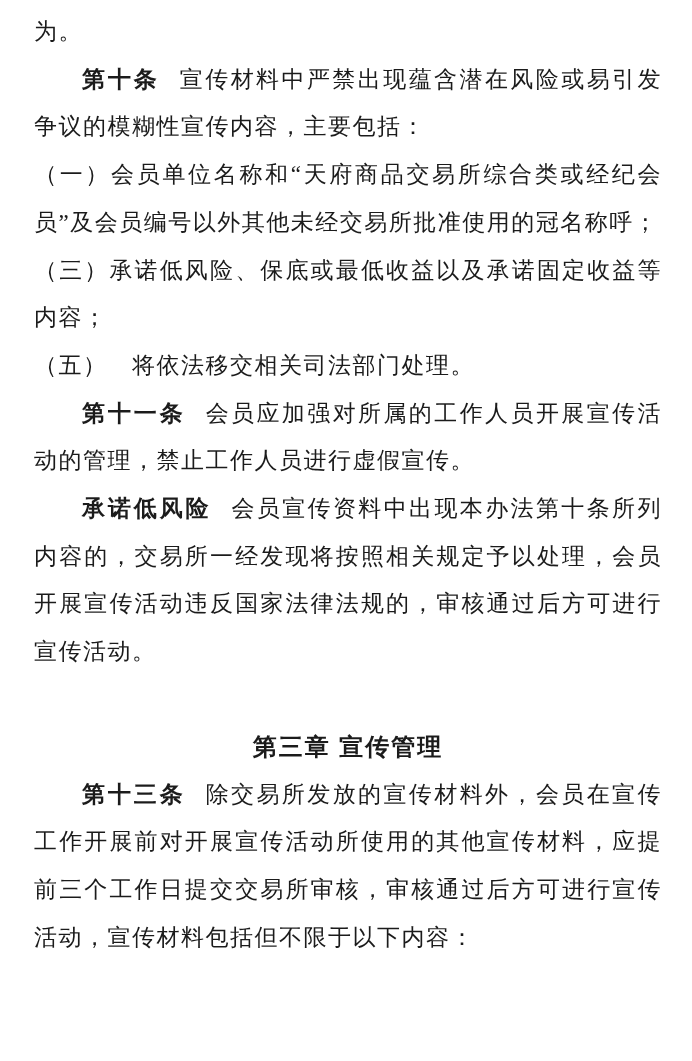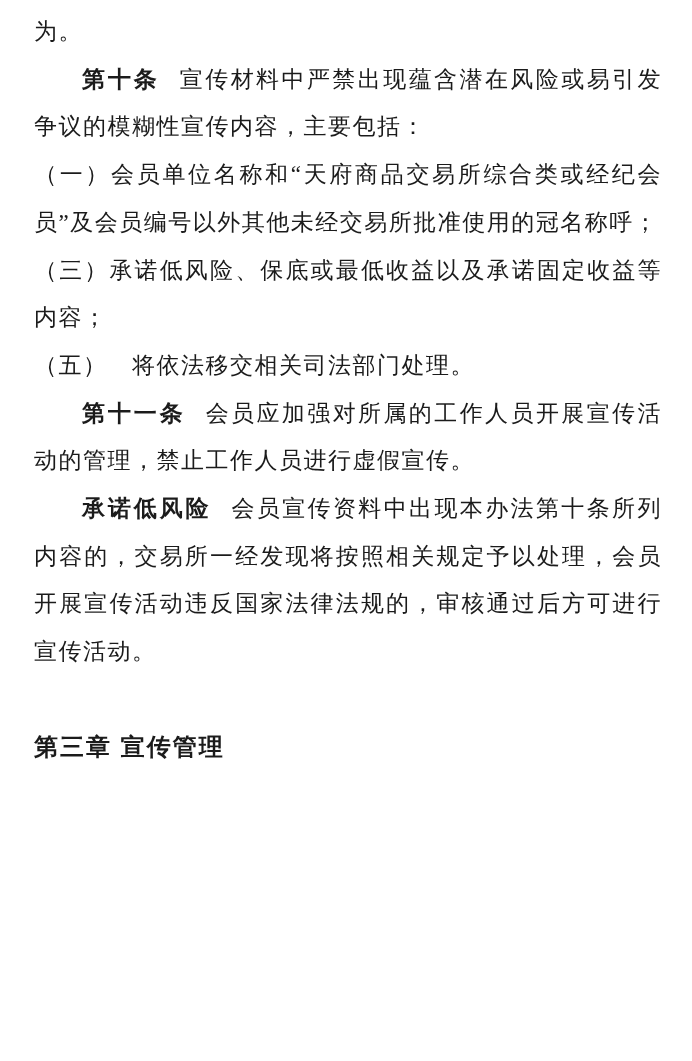--- a/index.html
+++ b/index.html
@@ -38,21 +38,21 @@
     font-weight: 700;
     font-family: "Liberation Sans", "DejaVu Sans", sans-serif;
     letter-spacing: 2px;
     margin-right: 20px;
   }
   .term.wide {
     margin-right: 20px;
   }
   
   .doc p.chapter {
-    text-align: left;
+    text-align: center;
     text-indent: 0;
     font-weight: 700;
     font-family: "Liberation Sans", "DejaVu Sans", sans-serif;
     font-size: 24px;
     letter-spacing: 2px;
     margin-top: 47px;
   }
 </style>
 </head>
 <body>
@@ -71,15 +71,16 @@
 
 
     <p><span>（五）　将依法移交相关司法部门处理。</span></p>
 
     <p class="article"><span class="term">第十一条</span><span>会员应加强对所属的工作人员开展宣传活动的管理，禁止工作人员进行虚假宣传。</span></p>
 
     <p class="article"><span class="term">承诺低风险</span><span>会员宣传资料中出现本办法第十条所列内容的，交易所一经发现将按照相关规定予以处理，会员开展宣传活动违反国家法律法规的，审核通过后方可进行宣传活动。</span></p>
 
     <p class="chapter"><span>第三章 宣传管理</span></p>
 
+    <p class="article"><span class="term">第十三条</span><span>除交易所发放的宣传材料外，会员在宣传工作开展前对开展宣传活动所使用的其他宣传材料，应提前三个工作日提交交易所审核，审核通过后方可进行宣传活动，宣传材料包括但不限于以下内容：</span></p>
 
   </div>
 </div>
 
 </body></html>

